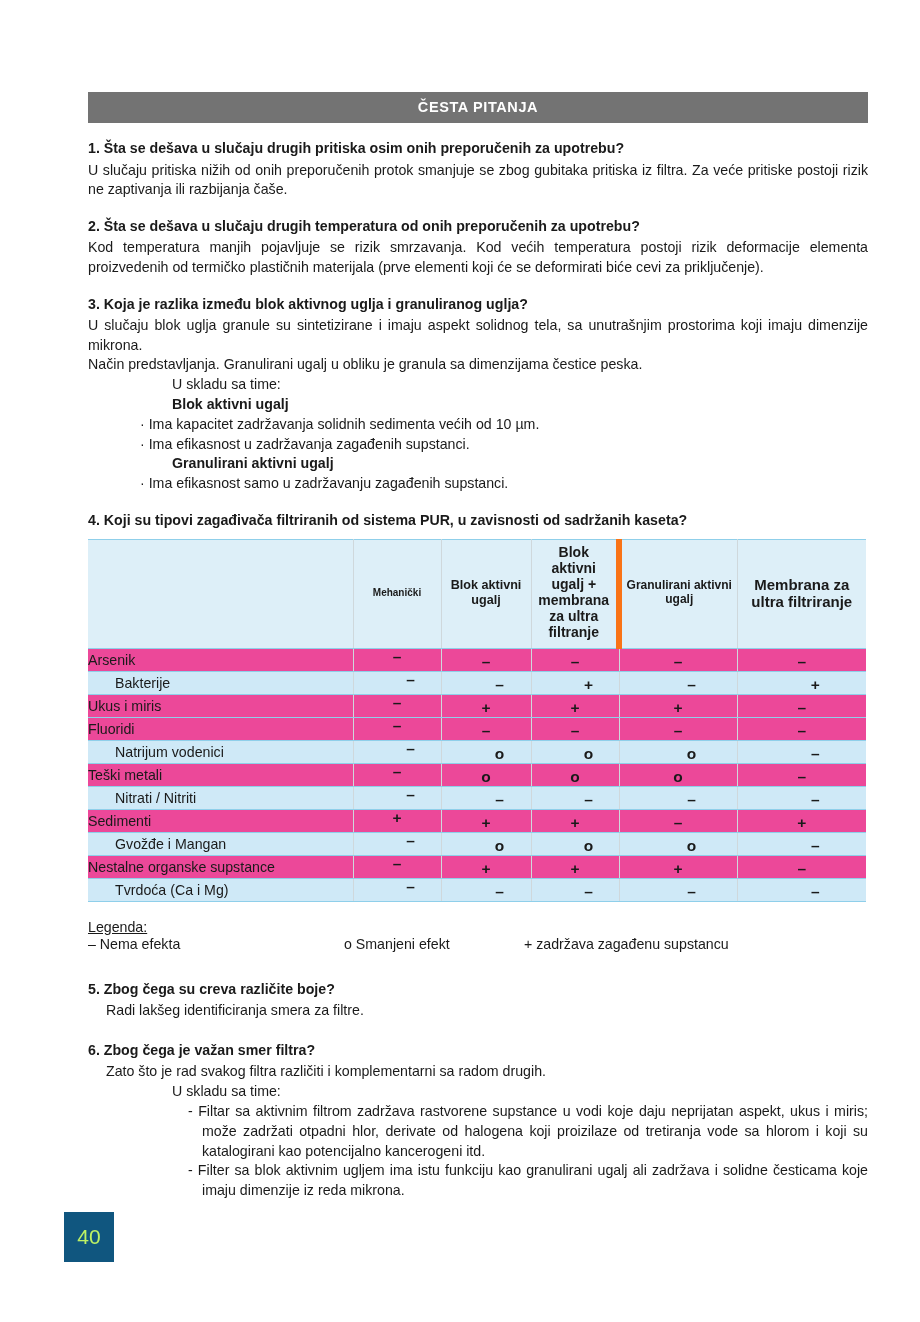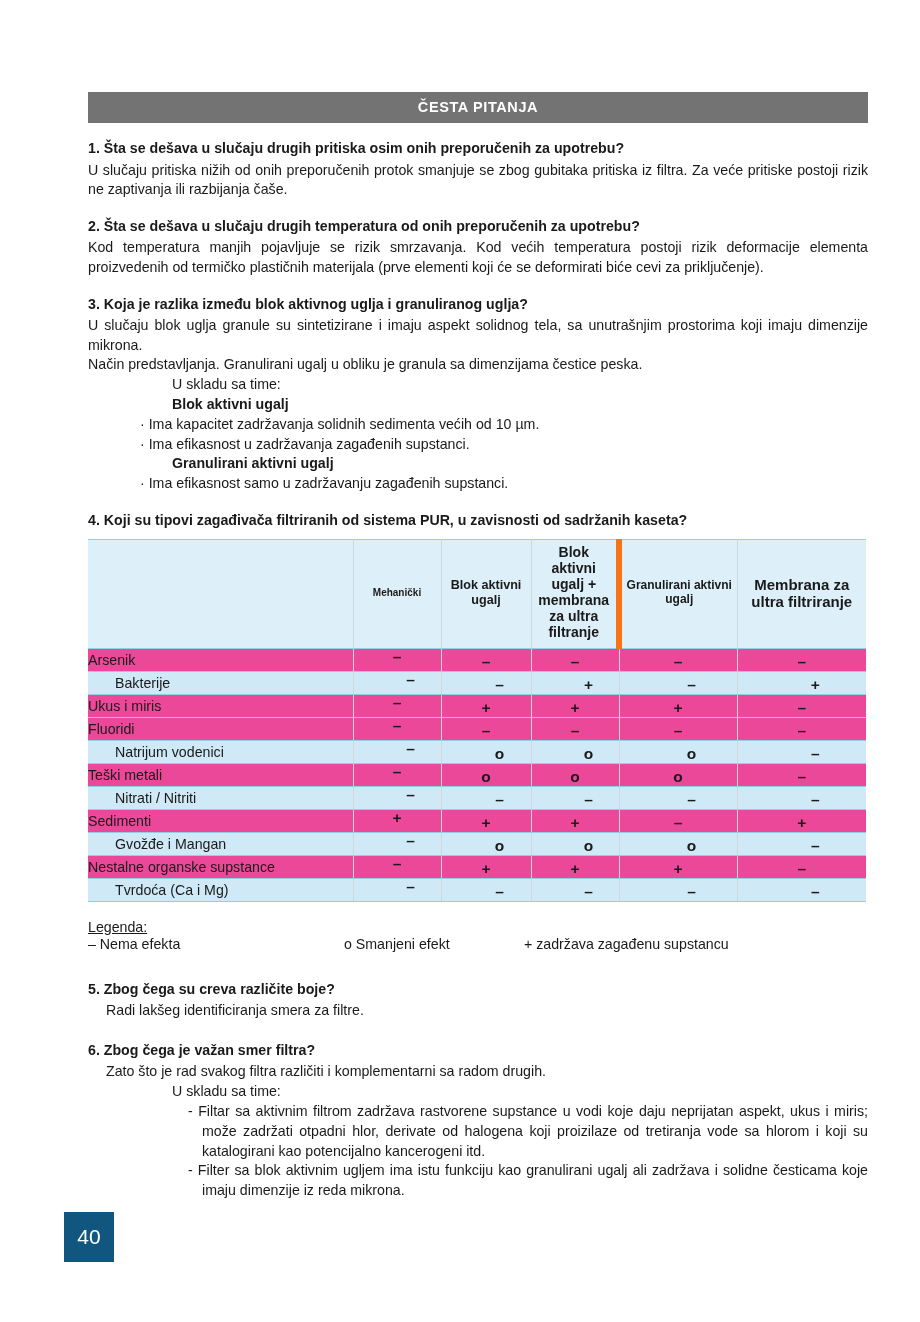--- a/index.html
+++ b/index.html
@@ -138,21 +138,21 @@
   .lg2 { left: 436px; }
 
   
   .pagenum {
     position: absolute;
     left: 64px;
     top: 1212px;
     width: 50px;
     height: 50px;
     background: #10567f;
-    color: #ffffff;
+    color: #bef264;
     font-size: 21px;
     display: flex;
     align-items: center;
     justify-content: center;
   }
 </style>
 </head>
 <body>
 
 <div class="page">

